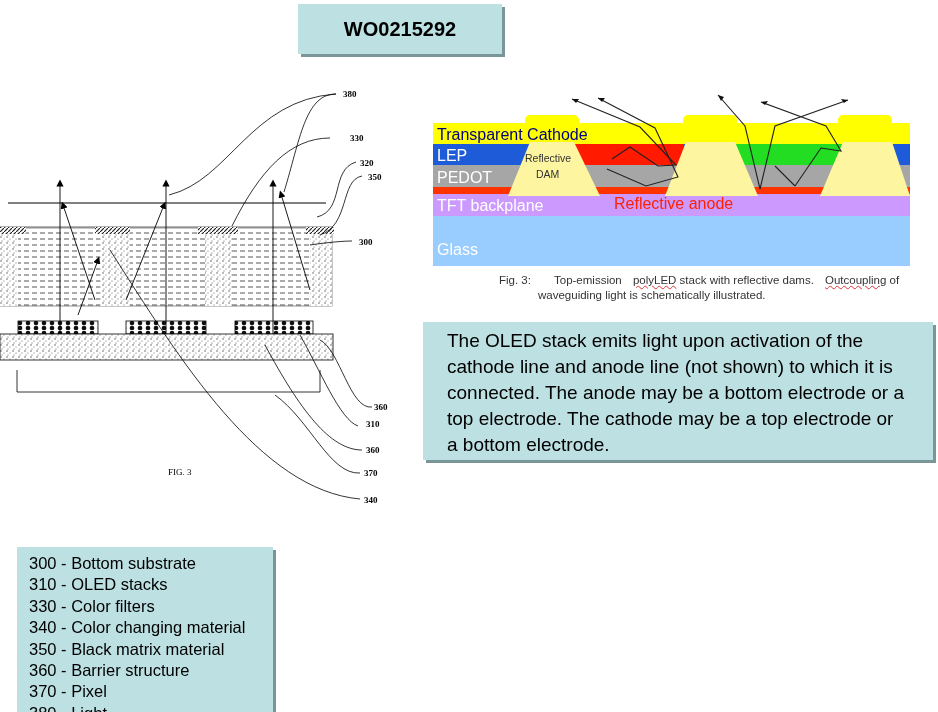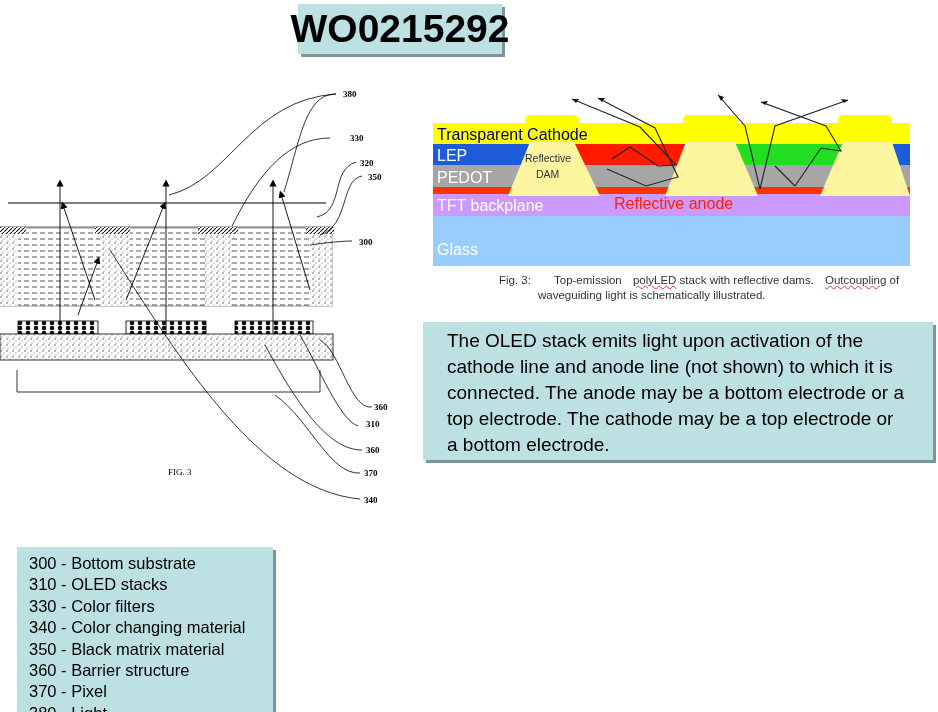--- a/index.html
+++ b/index.html
@@ -1,18 +1,18 @@
 <!DOCTYPE html>
 <html><head>
 <meta charset="utf-8">
 <style>
   html, body { margin:0; padding:0; }
   body { width:938px; height:712px; background:#ffffff; position:relative; overflow:hidden; font-family:"Liberation Sans", sans-serif; }
   .box { position:absolute; background:#bde0e3; box-shadow:3px 3px 0 #7a9698; }
-  .title-box { left:298px; top:4px; width:204px; height:50px; display:flex; align-items:center; justify-content:center; font-weight:bold; font-size:39px; color:#000; }
+  .title-box { left:298px; top:4px; width:204px; height:50px; display:flex; align-items:center; justify-content:center; font-weight:bold; font-size:20px; color:#000; }
   .desc-box { left:423px; top:322px; width:510px; height:138px; padding:6px 24px; box-sizing:border-box; font-size:19px; line-height:26px; color:#000; }
   .legend-box { left:17px; top:503px; width:256px; height:204px; padding:6px 12px; box-sizing:border-box; font-size:16.5px; line-height:21.4px; color:#000;margin-top:44px; }
   .legend-box div { white-space:nowrap; }
   #patent-fig { position:absolute; left:0; top:80px; }
   #stack-fig { position:absolute; left:433px; top:88px; }
   .fig-caption { position:absolute; left:483px; top:273px; font-size:11.5px; color:#333; line-height:15px; }
   .fig-caption .num { display:inline-block; width:55px;padding-left:16px; }
   .squig { text-decoration: underline wavy #d33; text-decoration-thickness:1px;padding-left:8px; }
 </style>
 </head>

